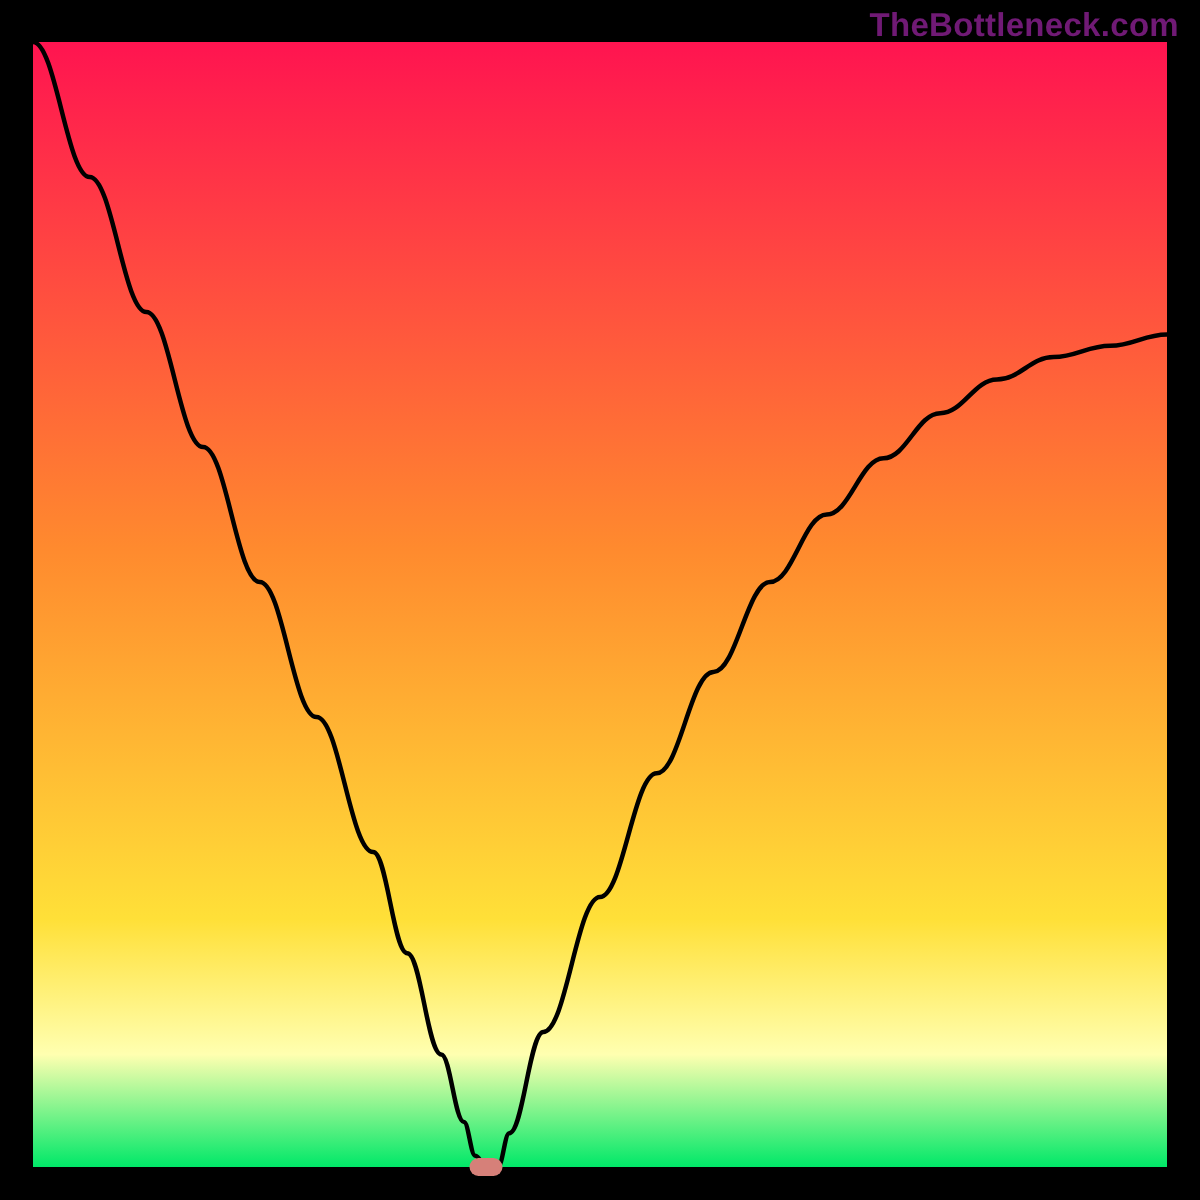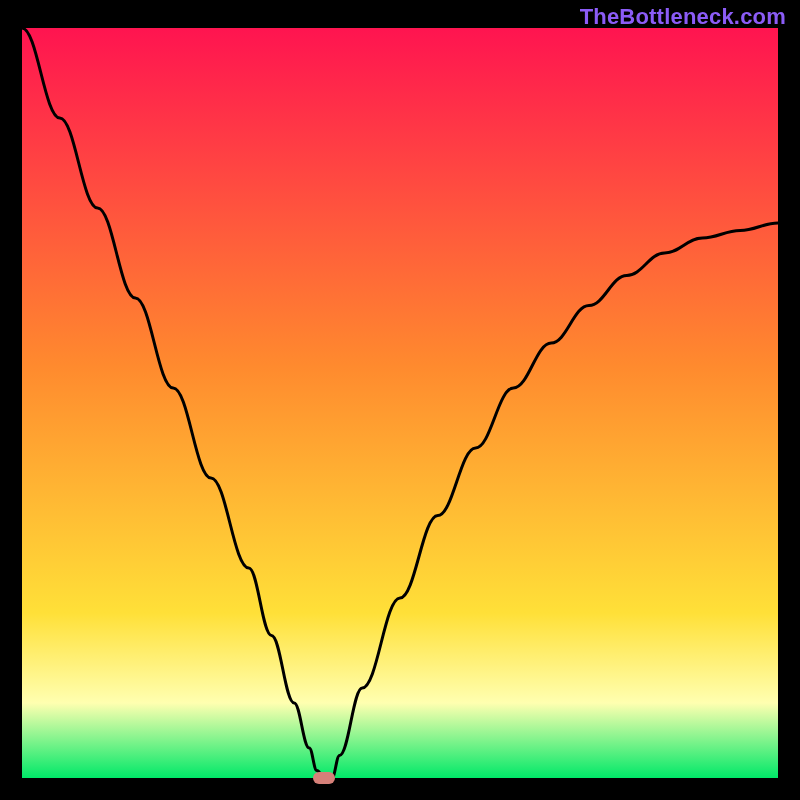--- a/index.html
+++ b/index.html
@@ -62,15 +62,15 @@
 
     <rect id="inner-rect" x="22" y="28" width="756" height="750" fill="url(#bg-grad)"></rect>
   </svg>
 
   <svg class="curve" width="800" height="800">
     <path id="curve-path" d="M22 28 C37.120000000000005 28 44.68000000000001 118 59.800000000000004 118 C74.92 118 82.48 208 97.60000000000001 208 C112.72 208 120.27999999999999 298 135.39999999999998 298 C150.51999999999998 298 158.08 388 173.20000000000002 388 C188.32000000000002 388 195.88 478 211 478 C226.12 478 233.67999999999998 568 248.79999999999998 568 C257.872 568 262.408 635.5 271.48 635.5 C280.552 635.5 285.08799999999997 703 294.15999999999997 703 C300.20799999999997 703 303.232 748 309.28000000000003 748 C312.30400000000003 748 313.81600000000003 770.5 316.84000000000003 770.5 C319.86400000000003 770.5 321.37600000000003 778 324.40000000000003 778 C327.42400000000004 778 328.936 778 331.96 778 C334.984 778 336.496 755.5 339.52 755.5 C348.592 755.5 353.128 688 362.2 688 C377.32 688 384.88 598 400 598 C415.12 598 422.68 515.5 437.8 515.5 C452.92 515.5 460.47999999999996 448 475.59999999999997 448 C490.72 448 498.28000000000003 388 513.4000000000001 388 C528.52 388 536.08 343.00000000000006 551.1999999999999 343.00000000000006 C566.3199999999999 343.00000000000006 573.88 305.5 589 305.5 C604.12 305.5 611.6800000000001 275.49999999999994 626.8000000000001 275.49999999999994 C641.9200000000001 275.49999999999994 649.48 253 664.6 253 C679.72 253 687.28 238 702.4 238 C717.52 238 725.0799999999999 230.5 740.1999999999999 230.5 C755.3199999999999 230.5 762.88 223 778 223" fill="none" stroke="#000000" stroke-width="3" stroke-linecap="round"></path>
   </svg>
 
   <div class="marker" id="min-marker" style="left: 324.4px; top: 778px; background: rgb(214, 128, 121);"></div>
 
-  <div class="watermark" style="color: #8b5cf6;">TheBottleneck.com</div>
+  <div class="watermark" style="color: #701a75;">TheBottleneck.com</div>
 
 </div>
 
 </body></html>

